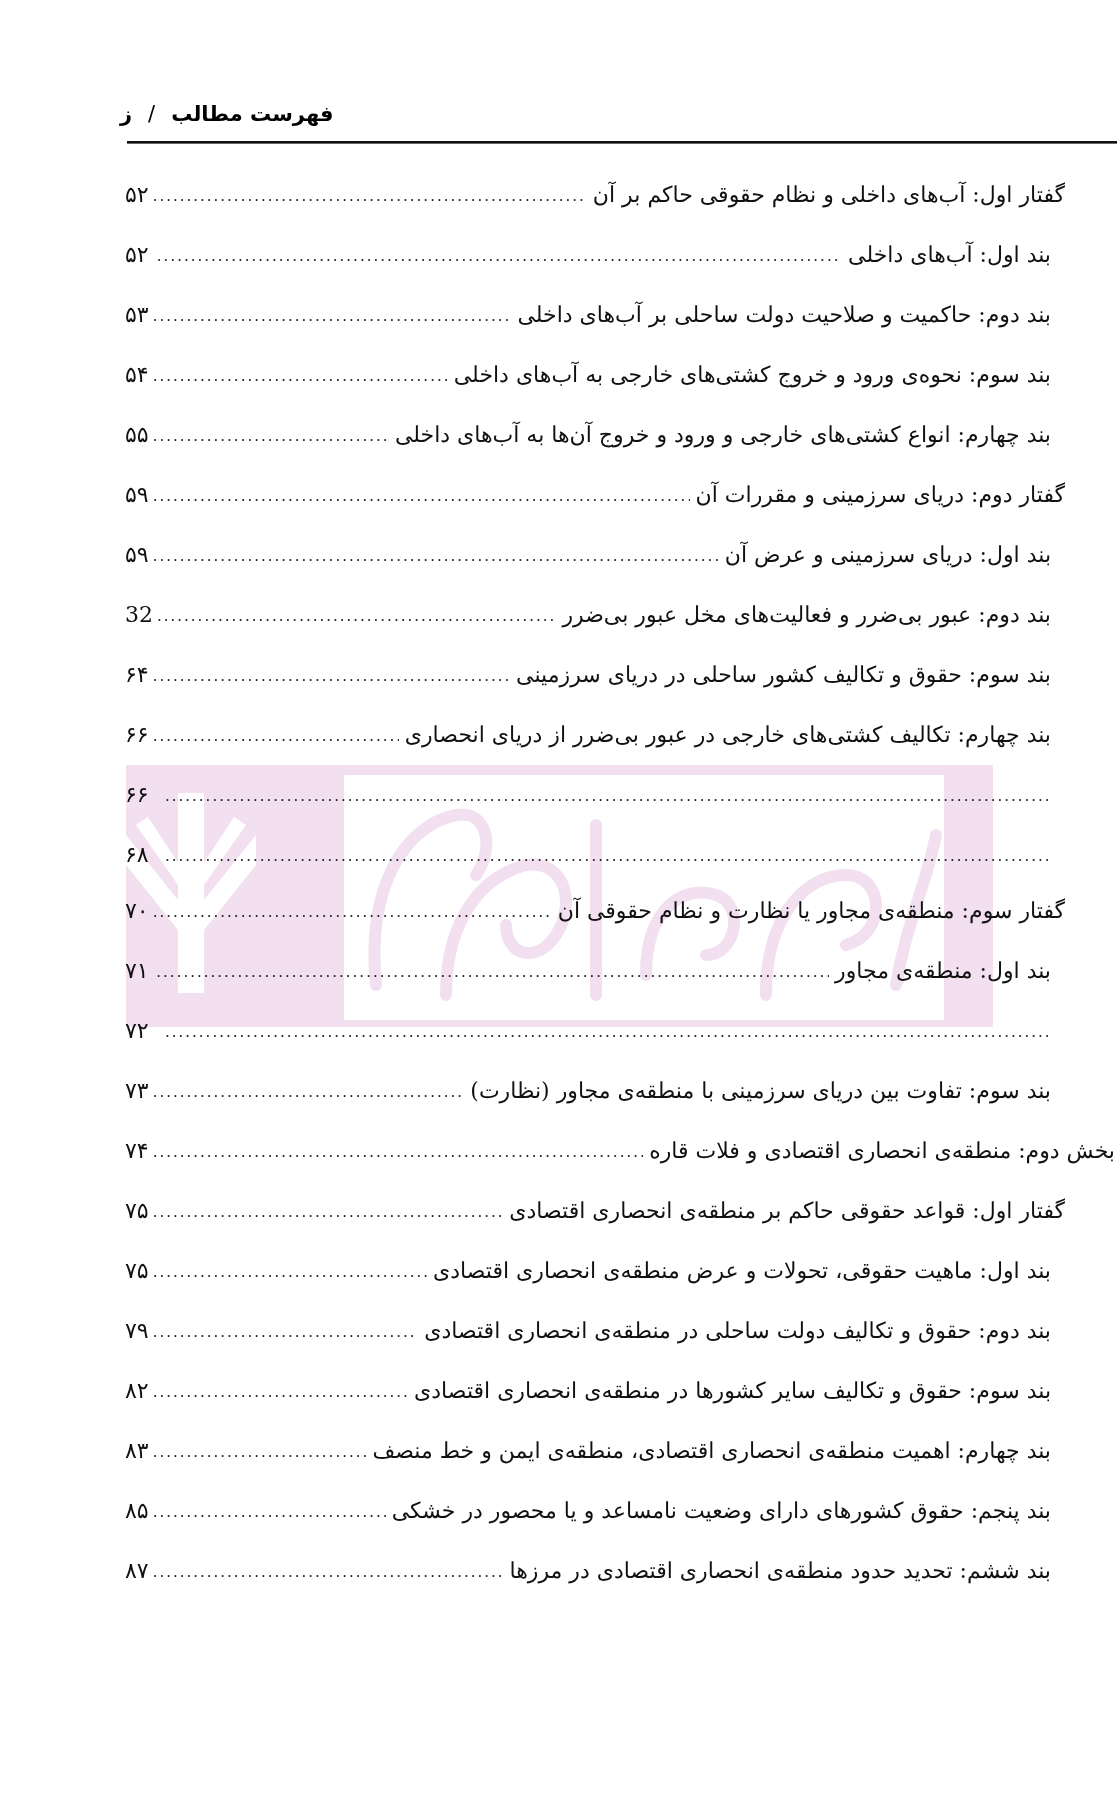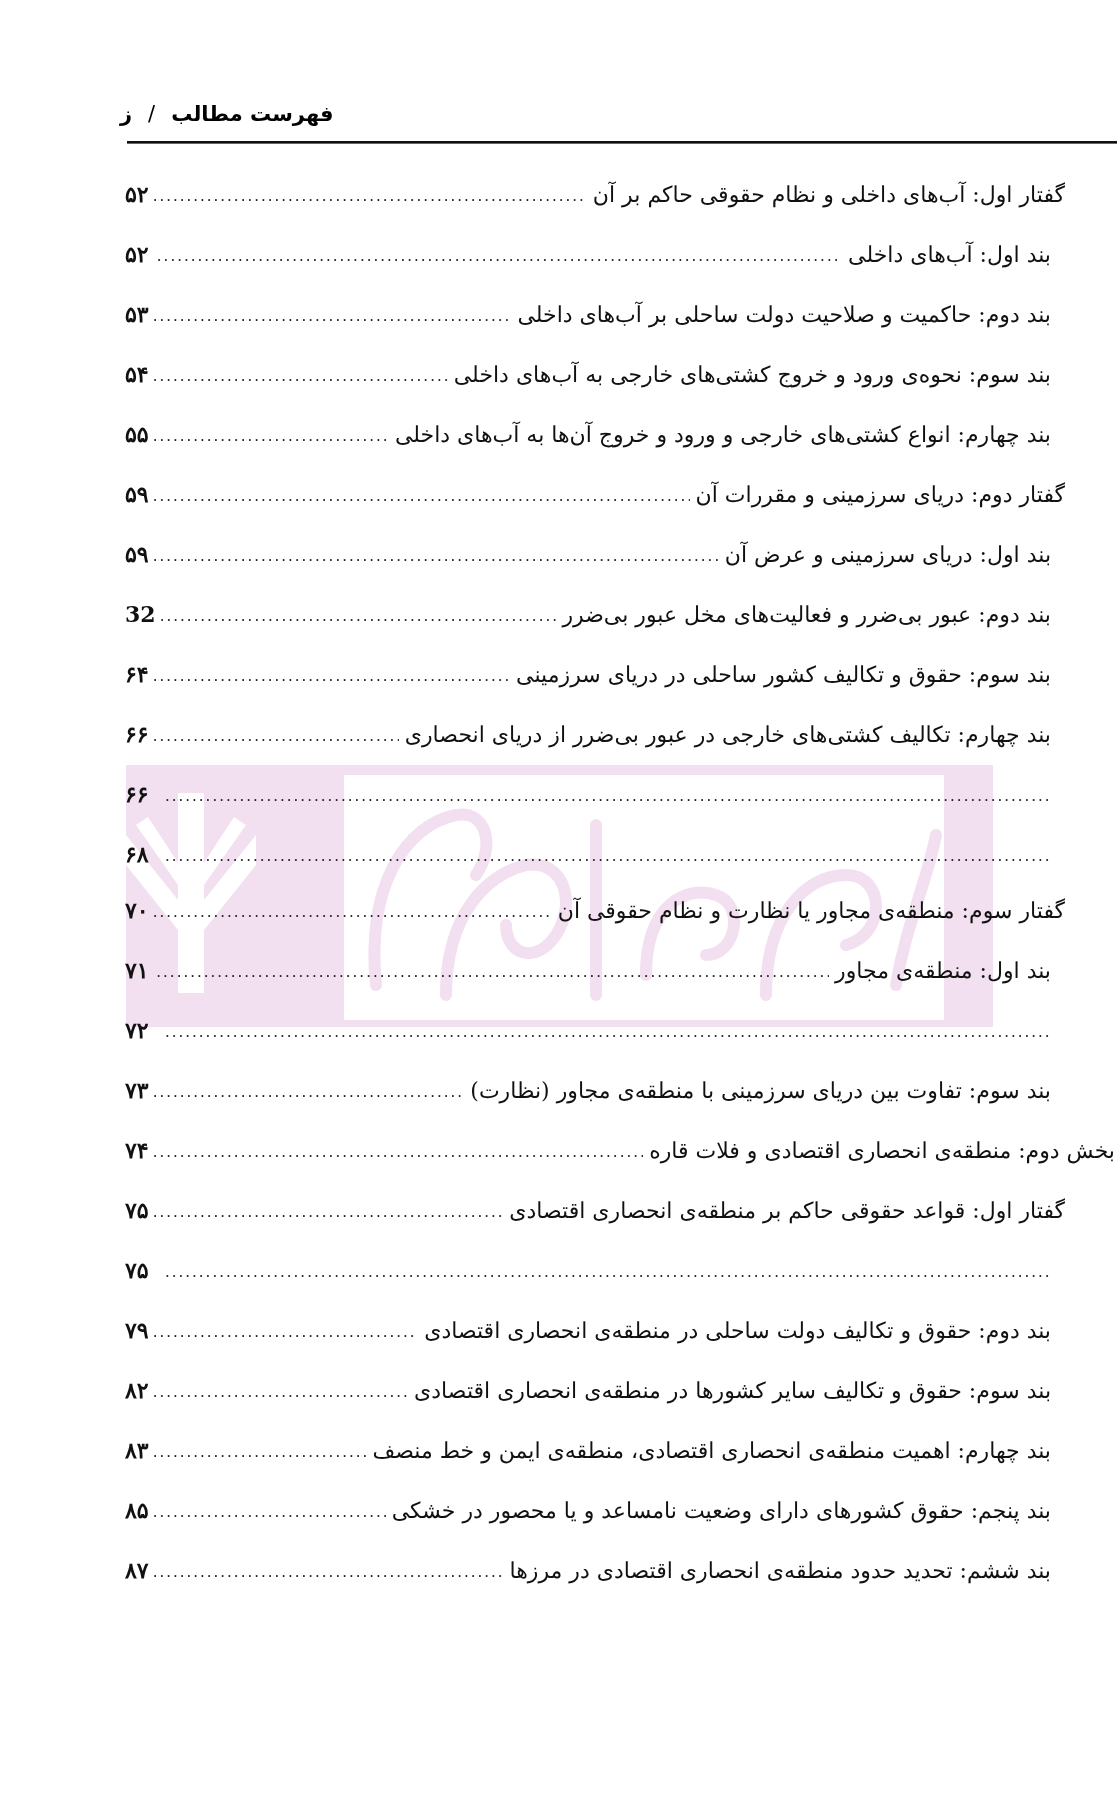--- a/index.html
+++ b/index.html
@@ -27,21 +27,21 @@
     position: absolute; left: 125px; height: 40px;
     display: flex; align-items: center; direction: rtl;
     font-family: "DejaVu Serif", serif; font-size: 22px; color: #111;
   }
   .row .title { white-space: nowrap; padding-left: 6px; }
   .row .leader {
     flex: 1 1 auto; overflow: hidden; white-space: nowrap;
     letter-spacing: 2px; font-size: 15px; color: #222; direction: ltr; text-align: right;
     align-self: flex-end; padding-bottom: 9px;
   }
-  .row .page { width: 44px; text-align: left; direction: rtl; font-weight: bold; padding-right: 4px; font-size: 22px; }
+  .row .page { width: 44px; text-align: left; direction: rtl; font-weight: normal; padding-right: 4px; font-size: 22px; }
   .lvl-bakhsh { right: 2px; }
   .lvl-goftar { right: 52px; }
   .lvl-band { right: 66px; }
 </style>
 </head>
 <body>
 
 <div class="header">
   <span>فهرست مطالب</span>
   <span class="sep">/</span>
@@ -155,20 +155,21 @@
       <span class="title">بخش دوم: منطقه‌ی انحصاری اقتصادی و فلات قاره</span>
       <span class="leader">................................................................................................................................................................</span>
       <span class="page">۷۴</span>
     </div>
   <div class="row lvl-goftar" style="top:1190px">
       <span class="title">گفتار اول: قواعد حقوقی حاکم بر منطقه‌ی انحصاری اقتصادی</span>
       <span class="leader">................................................................................................................................................................</span>
       <span class="page">۷۵</span>
     </div>
   <div class="row lvl-band" style="top:1250px">
+      <span class="title">بند اول: ماهیت حقوقی، تحولات و عرض منطقه‌ی انحصاری اقتصادی</span>
       <span class="leader">................................................................................................................................................................</span>
       <span class="page">۷۵</span>
     </div>
   <div class="row lvl-band" style="top:1310px">
       <span class="title">بند دوم: حقوق و تکالیف دولت ساحلی در منطقه‌ی انحصاری اقتصادی</span>
       <span class="leader">................................................................................................................................................................</span>
       <span class="page">۷۹</span>
     </div>
   <div class="row lvl-band" style="top:1370px">
       <span class="title">بند سوم: حقوق و تکالیف سایر کشورها در منطقه‌ی انحصاری اقتصادی</span>

